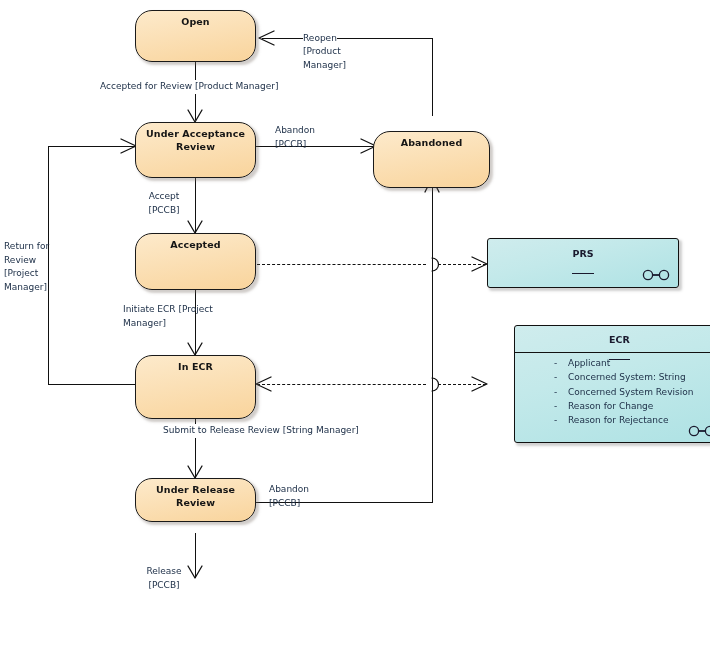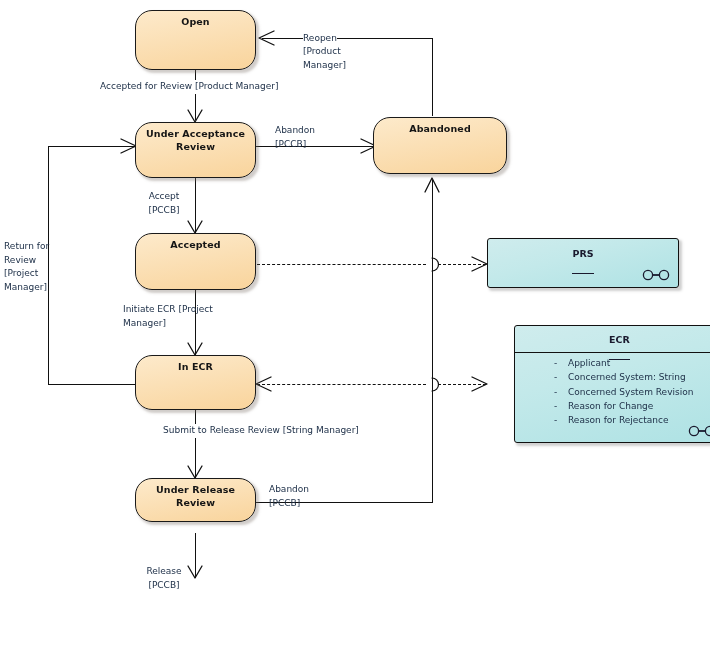--- a/index.html
+++ b/index.html
@@ -140,38 +140,38 @@
 
       <path d="M472,257 L487,264 L472,271"></path>
       <path d="M472,377 L487,384 L472,391"></path>
       <path d="M271,377 L256,384 L271,391"></path>
 
       <path d="M432,258 A6.5,6.5 0 0 1 432,271" stroke-width="1.2"></path>
       <path d="M432,378 A6.5,6.5 0 0 1 432,391" stroke-width="1.2"></path>
     </g>
   </svg>
 
-  <div class="state" style="left:135px;top:10px;width:121px;height:60px;">
+  <div class="state" style="left:135px;top:10px;width:121px;height:52px;">
     <div class="slabel">Open</div>
   </div>
 
   <div class="state" style="left:135px;top:122px;width:121px;height:56px;">
     <div class="slabel">Under Acceptance
 Review</div>
   </div>
 
-  <div class="state" style="left:373px;top:117px;width:134px;height:57px;padding-left:12px;">
+  <div class="state" style="left:373px;top:131px;width:117px;height:57px;padding-left:12px;">
     <div class="slabel">Abandoned</div>
   </div>
 
   <div class="state" style="left:135px;top:233px;width:121px;height:57px;">
     <div class="slabel">Accepted</div>
   </div>
 
-  <div class="state" style="left:135px;top:355px;width:121px;height:55px;">
+  <div class="state" style="left:135px;top:355px;width:121px;height:64px;">
     <div class="slabel">In ECR</div>
   </div>
 
   <div class="state" style="left:135px;top:478px;width:121px;height:44px;">
     <div class="slabel">Under Release Review</div>
   </div>
 
 
   <div class="uml" style="left:487px;top:238px;width:192px;height:50px;">
     <div class="utitle" style="top:9px;">

